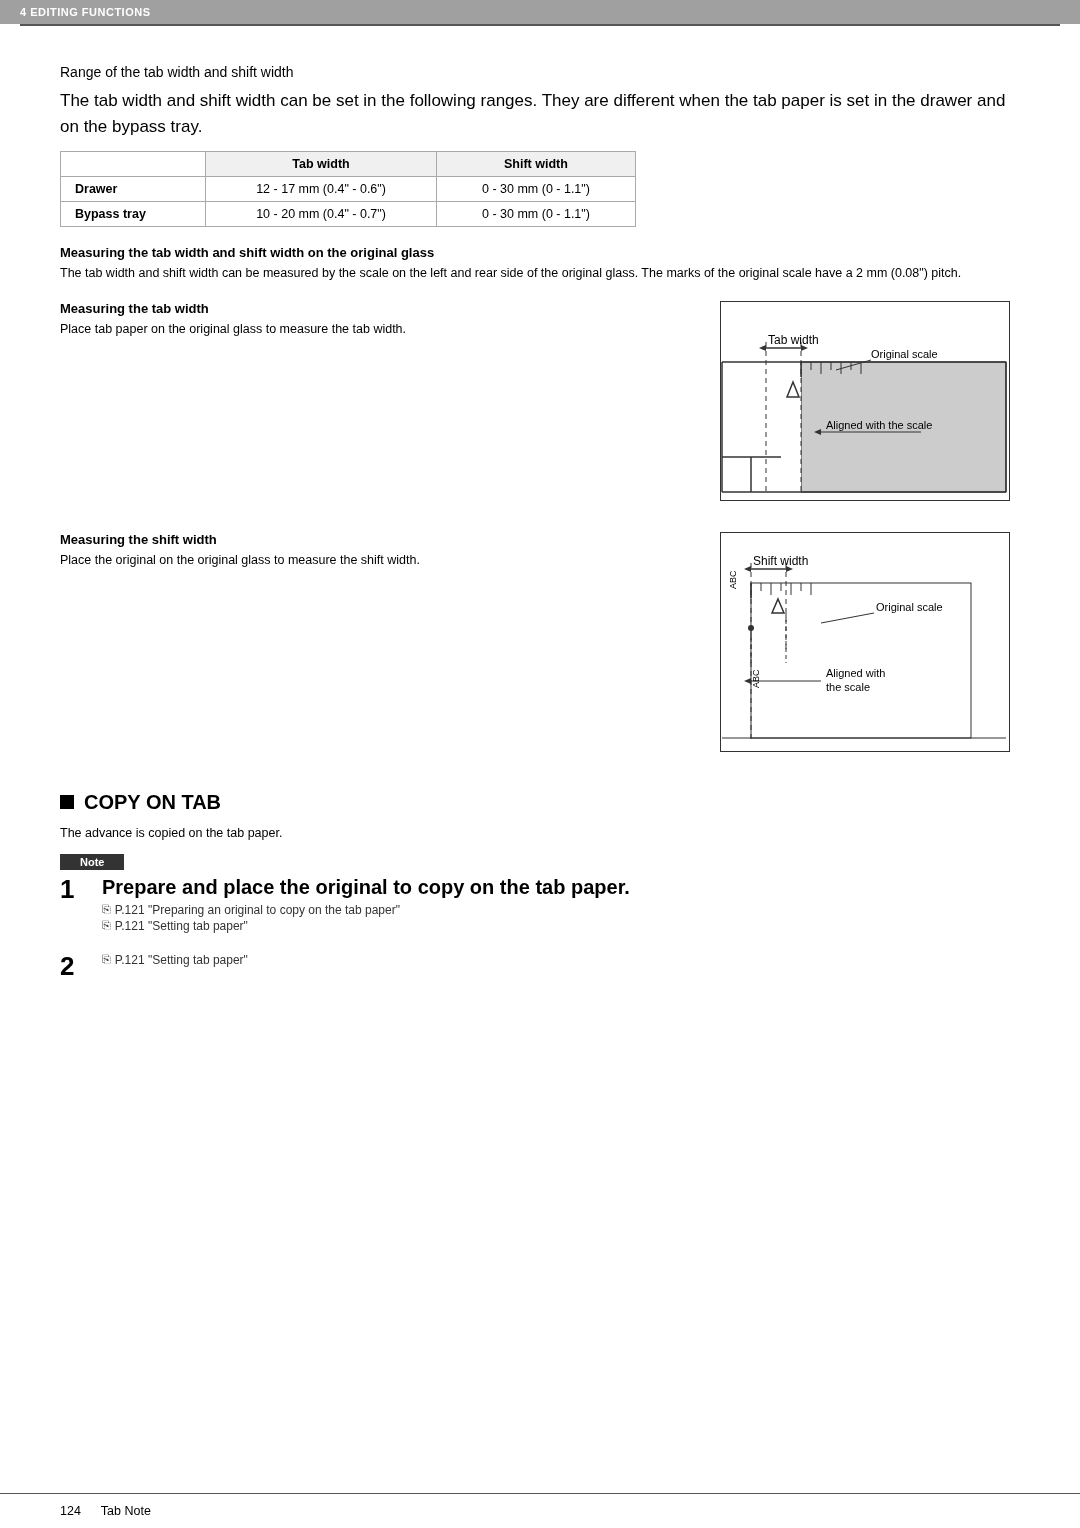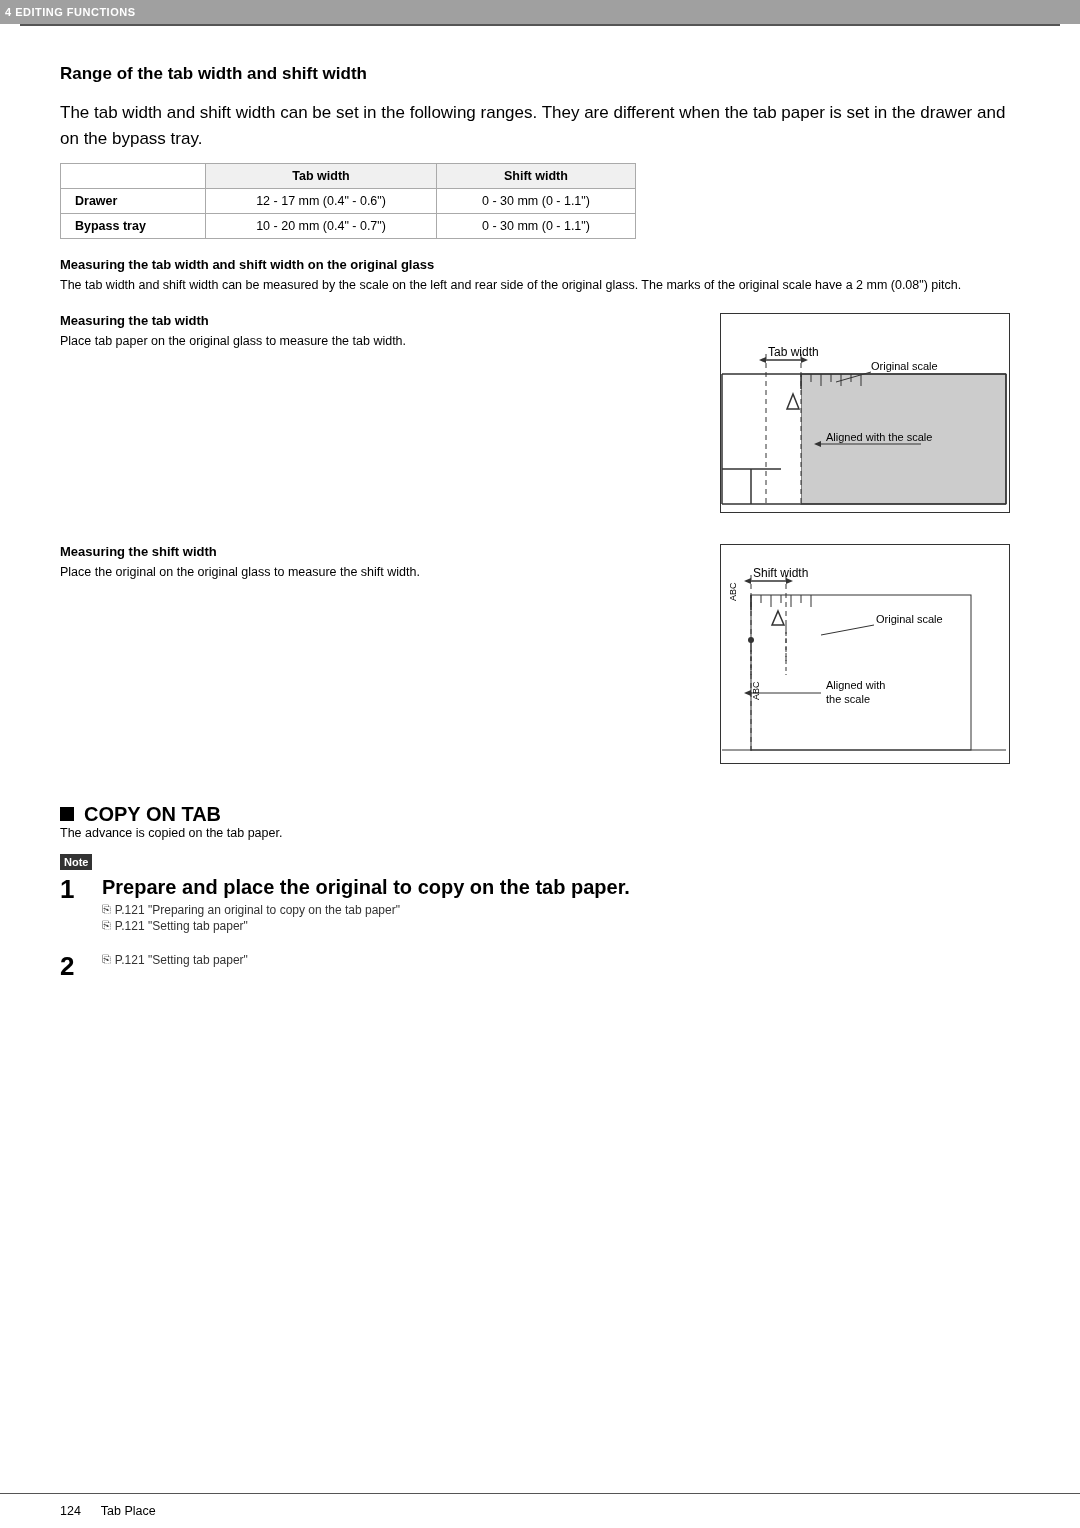--- a/index.html
+++ b/index.html
@@ -10,34 +10,34 @@
       color: #000;
       width: 1080px;
       min-height: 1528px;
       position: relative;
     }
     .top-header {
       background: #a0a0a0;
       color: #fff;
       font-size: 11px;
       font-weight: bold;
-      padding: 6px 5px;
+      padding: 6px 20px;
       letter-spacing: 0.5px;
     }
     .top-border {
       border-top: 2px solid #555;
       margin: 0 20px;
     }
     .content {
       padding: 20px 60px 60px 60px;
     }
     .section-title {
-      font-weight: bold;
-      font-size: 17px;
-      margin-bottom: 16px;
+      font-weight: normal;
+      font-size: 14px;
+      margin-bottom: 8px;
       margin-top: 18px;
     }
     .section-text {
       font-size: 17px;
       line-height: 1.5;
       margin-bottom: 0;
     }
     
     .range-table {
       border-collapse: collapse;
@@ -93,37 +93,38 @@
     
     .copy-on-tab-section {
       margin-top: 36px;
     }
     .copy-on-tab-title {
       font-size: 20px;
       font-weight: bold;
       display: flex;
       align-items: center;
       gap: 10px;
+      margin-bottom: 12px;
     }
     .black-square {
       display: inline-block;
       width: 14px;
       height: 14px;
       background: #000;
     }
     .copy-on-tab-desc {
       font-size: 12.5px;
       margin-bottom: 14px;
     }
     .note-box {
       background: #333;
       color: #fff;
       font-size: 11px;
       font-weight: bold;
-      padding: 2px 4px;
+      padding: 2px 20px;
       display: inline-block;
       margin-bottom: 6px;
     }
     .note-text {
       font-size: 12.5px;
       margin-bottom: 18px;
     }
     
     .step {
       display: flex;
@@ -367,14 +368,14 @@
           <span>P.121 "Setting tab paper"</span>
         </div>
       </div>
     </div>
   </div>
 
 </div>
 
 <div class="footer">
   <span class="footer-page">124</span>
-  <span>Tab Place</span>
+  <span>Tab Note</span>
 </div>
 
 </body></html>

